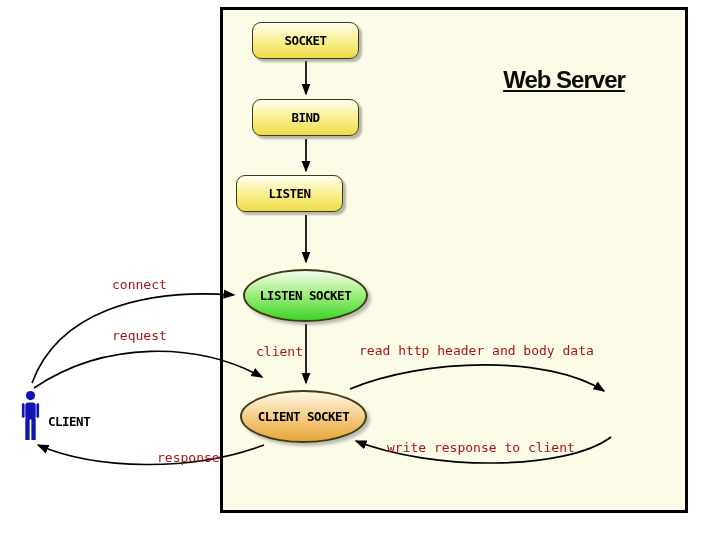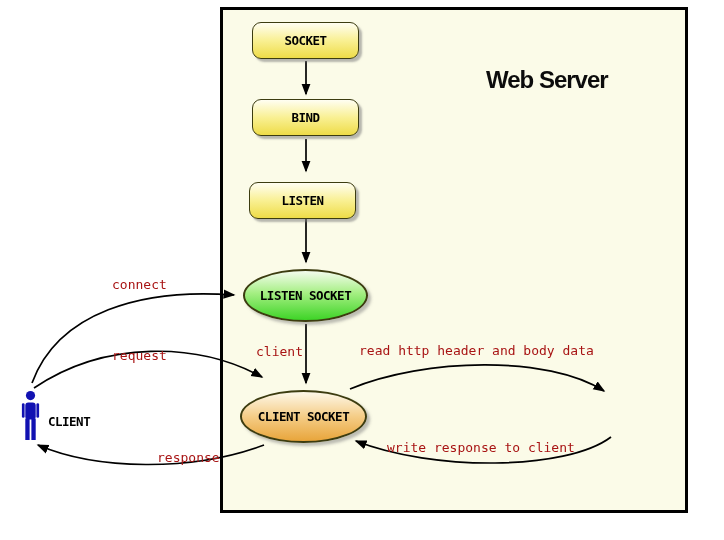--- a/index.html
+++ b/index.html
@@ -5,54 +5,54 @@
   html,body{margin:0;padding:0;background:#ffffff;}
   .stage{
     position:relative;width:724px;height:540px;background:#ffffff;overflow:hidden;
     font-family:"DejaVu Sans Mono","Liberation Mono",monospace;
   }
   .server-box{
     position:absolute;left:220px;top:7px;width:462px;height:500px;
     border:3px solid #000000;background:#fbfbe8;box-sizing:content-box;
   }
   .title{
-    position:absolute;left:486px;top:66px;width:156px;
+    position:absolute;left:486px;top:66px;width:156px;text-align:center;
     font-family:"Liberation Sans","DejaVu Sans",sans-serif;font-weight:bold;
-    font-size:24px;letter-spacing:-1px;color:#0c0c0c;white-space:nowrap;
+    font-size:24px;letter-spacing:-1px;color:#0c0c0c;white-space:nowrap;text-decoration:underline;
   }
   .rect-node{
     position:absolute;width:105px;height:35px;border:1.5px solid #3c3c10;border-radius:9px;
     background:linear-gradient(180deg,#fffef2 0%,#f9f093 50%,#eedc48 100%);
     box-shadow:3px 3px 2px rgba(125,125,125,0.55);
     display:flex;align-items:center;justify-content:center;
     font-weight:bold;font-size:12.5px;letter-spacing:-0.5px;color:#000;white-space:nowrap;
   }
   .node-socket{left:252px;top:22px;}
   .node-bind{left:252px;top:99px;}
-  .node-listen{left:249px;top:175px;margin-top:7px;}
+  .node-listen{left:236px;top:175px;}
   .node-handle-request{left:554px;top:397px;}
   .ellipse-node{
     position:absolute;border:2px solid #3c3c10;border-radius:50%;
     display:flex;align-items:center;justify-content:center;
     font-weight:bold;font-size:12.5px;letter-spacing:-0.5px;color:#000;white-space:nowrap;
     box-shadow:3px 3px 3px rgba(125,125,125,0.5);
   }
   .node-listen-socket{
     left:243px;top:269px;width:121px;height:49px;
     background:linear-gradient(180deg,#f4fcee 0%,#a5ef83 45%,#3ed427 100%);
   }
   .node-client-socket{
     left:240px;top:390px;width:123px;height:49px;
     background:linear-gradient(180deg,#fdf8e9 0%,#f5cd87 50%,#e8a53b 100%);
   }
   .edge-label{
     position:absolute;color:#a81414;font-size:13px;white-space:nowrap;font-weight:normal;
   }
   .label-connect{left:112px;top:277px;text-align:center;}
-  .label-request{left:112px;top:348px;}
+  .label-request{left:112px;top:328px;}
   .label-response{left:109px;top:450px;margin-left:48px;}
   .label-accept{left:256px;top:344px;}
   .label-read{left:359px;top:343px;}
   .label-write{left:387px;top:440px;}
   .client-label{
     position:absolute;left:48px;top:414px;font-weight:bold;font-size:12.5px;
     letter-spacing:-0.5px;color:#000;white-space:nowrap;
   }
   .arrows,.client-icon-svg{position:absolute;pointer-events:none;}
   .arrows{left:0;top:0;}

